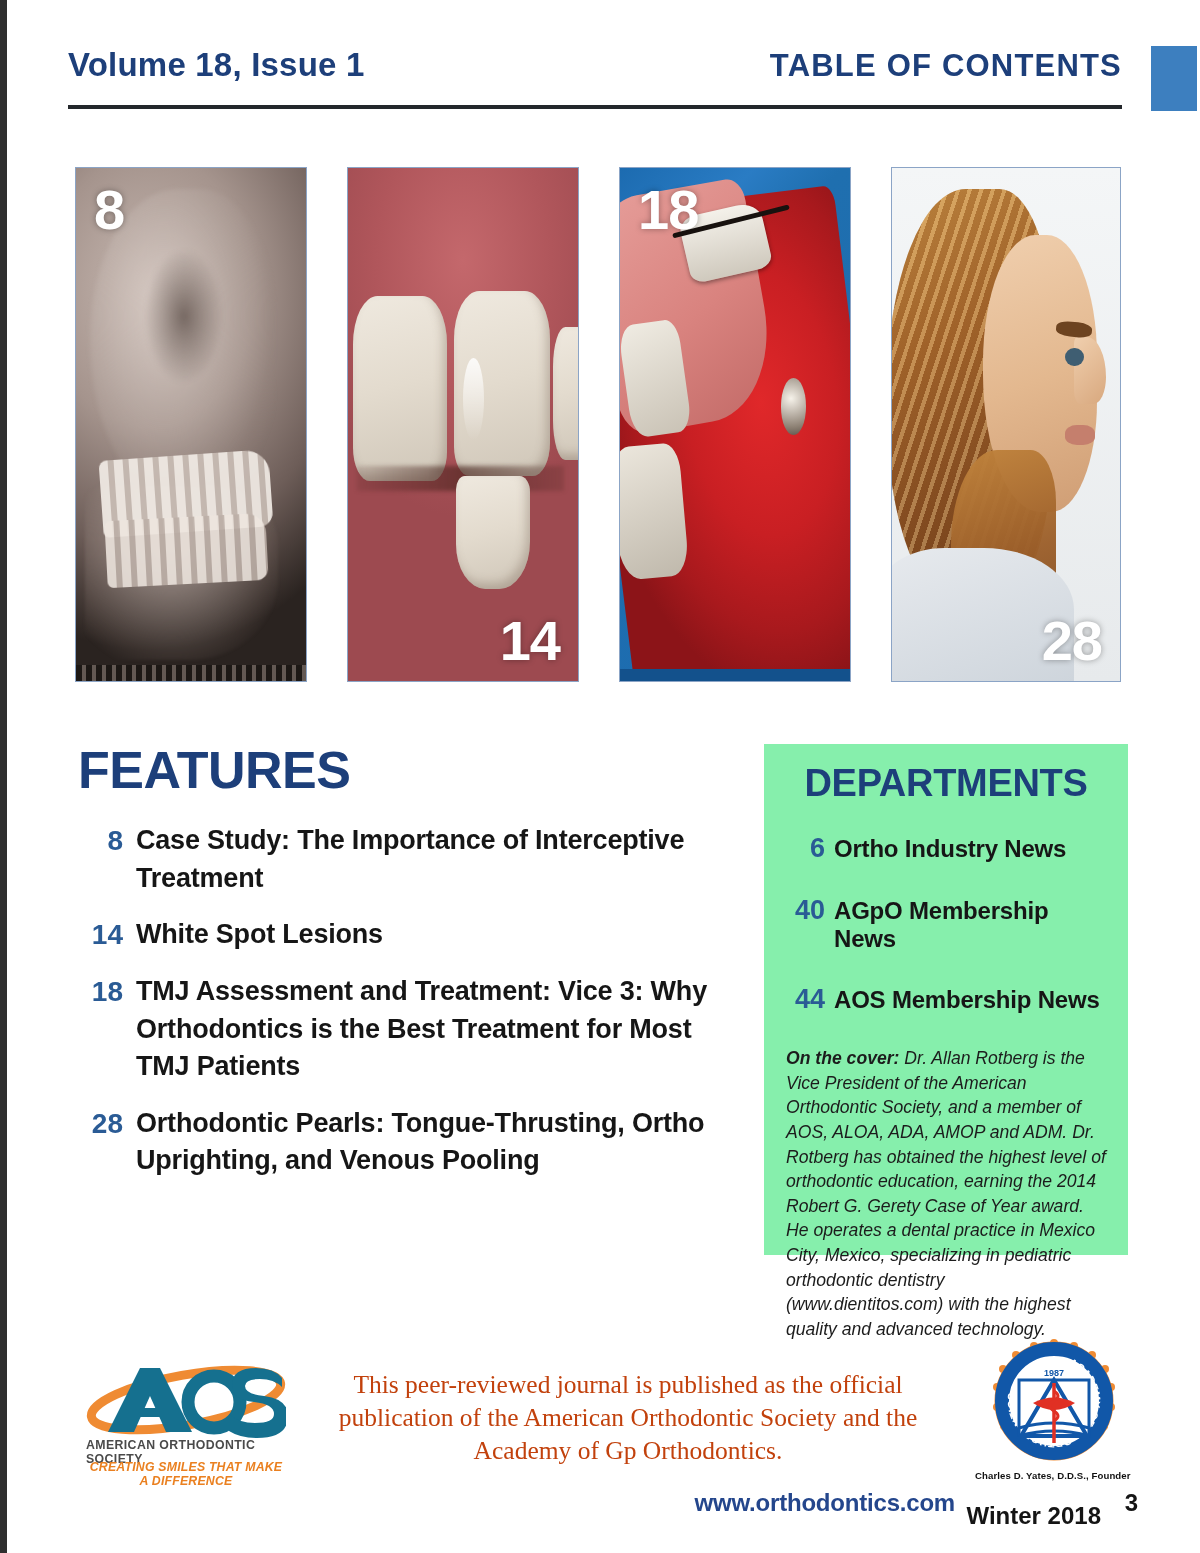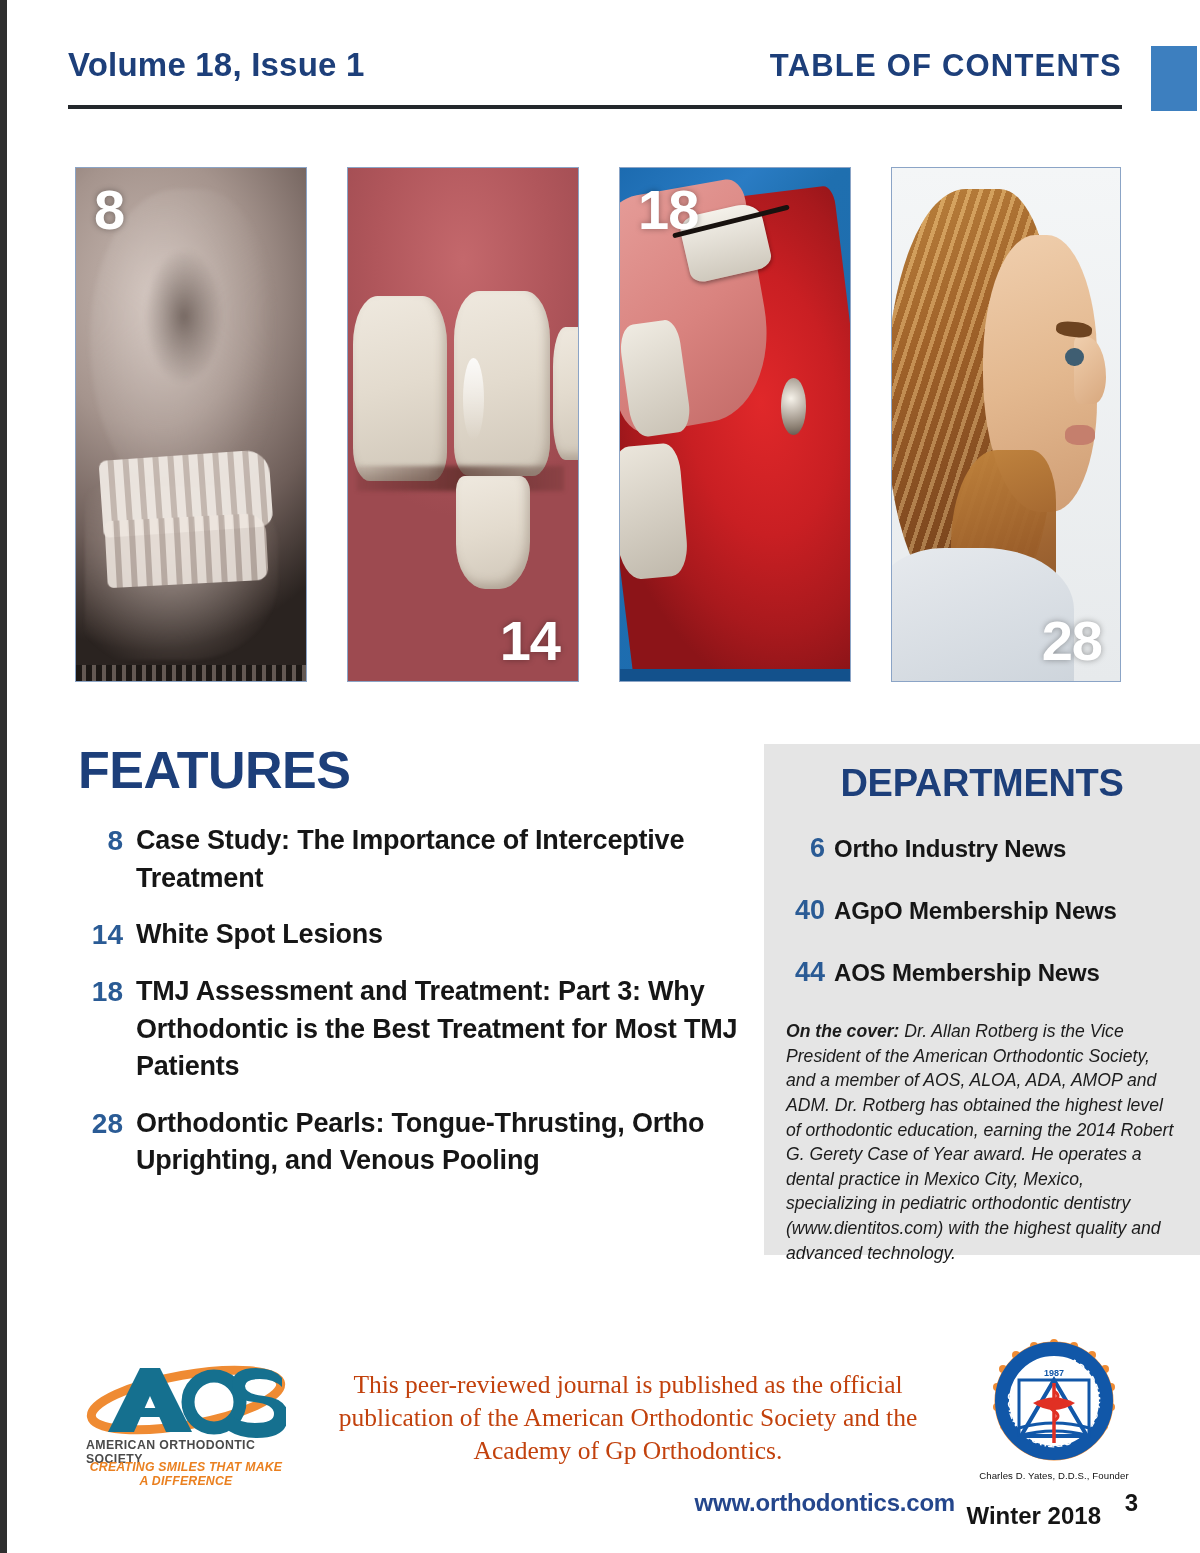--- a/index.html
+++ b/index.html
@@ -257,39 +257,38 @@
     line-height: 1.36; padding-right: 13px;
   }
   .feat-title {
     font-size: 27px; font-weight: 700; color: #161616;
     line-height: 1.39; letter-spacing: -0.2px;
   }
 
   
   .departments {
     position: absolute; left: 764px; top: 744px;
-    width: 436px; height: 511px;
-    background: #e5e5e5;
+    width: 364px; height: 511px;
+    background: #86efac;
     padding: 18px 22px 0 22px;
   }
   .departments-heading {
     font-size: 38px; font-weight: 800; color: #1d3f7a;
     letter-spacing: -0.3px; text-align: center;
     margin-bottom: 28px;
   }
   .dept-item { display: flex; align-items: baseline; margin-bottom: 31px; }
   .dept-page {
     flex: 0 0 auto; min-width: 48px; text-align: right;
     font-size: 27px; font-weight: 700; color: #2a5b95;
     padding-right: 9px;
   }
   .dept-label {
     font-size: 24px; font-weight: 700; color: #161616;
     letter-spacing: -0.2px;
-    text-align: center;
   }
   .cover-note {
     font-size: 17.6px; line-height: 1.40;
     font-style: italic; color: #1c1c1c;
     margin-top: 14px;
   }
   .cover-note b { font-weight: 800; font-style: italic; }
 
   
   .footer { position: absolute; left: 0; top: 1335px; width: 1200px; height: 170px; }
@@ -306,22 +305,22 @@
   }
 
   .footer-text {
     position: absolute; left: 296px; top: 1368px; width: 664px;
     font-family: "Liberation Serif", serif;
     font-size: 25.5px; line-height: 1.30; color: #c2410c; text-align: center;
   }
 
   .agpo-logo { position: absolute; left: 975px; top: 1339px; width: 158px; height: 142px; }
   .agpo-founder {
-    position: absolute; left: 0; bottom: 0; width: 158px; text-align: center;
-    font-size: 9.6px; font-weight: 400; color: #111; letter-spacing: .1px;
+    position: absolute; left: 0; bottom: 0; width: 158px; 
+    font-size: 9.6px; font-weight: 700; color: #111; letter-spacing: .1px;
   }
 
   .footer-bar { position: absolute; left: 0; top: 1489px; width: 1200px; height: 40px; }
   .site-url {
     position: absolute; right: 245px; top: 0;
     font-size: 24px; font-weight: 800; color: #24468c;
     letter-spacing: -0.2px; white-space: nowrap;
   }
   .issue-date {
     position: absolute; right: 99px; top: 13px;
@@ -404,21 +403,21 @@
   <div class="feat-item">
     <div class="feat-page">8</div>
     <div class="feat-title">Case Study: The Importance of Interceptive Treatment</div>
   </div>
   <div class="feat-item">
     <div class="feat-page">14</div>
     <div class="feat-title">White Spot Lesions</div>
   </div>
   <div class="feat-item">
     <div class="feat-page">18</div>
-    <div class="feat-title">TMJ Assessment and Treatment: Part 3: Why Orthodontic is the Best Treatment for Most TMJ Patients</div>
+    <div class="feat-title">TMJ Assessment and Treatment: Vice 3: Why Orthodontics is the Best Treatment for Most TMJ Patients</div>
   </div>
   <div class="feat-item">
     <div class="feat-page">28</div>
     <div class="feat-title">Orthodontic Pearls: Tongue-Thrusting, Ortho Uprighting, and Venous Pooling</div>
   </div>
 </div>
 
 <div class="departments">
   <div class="departments-heading">DEPARTMENTS</div>
 

